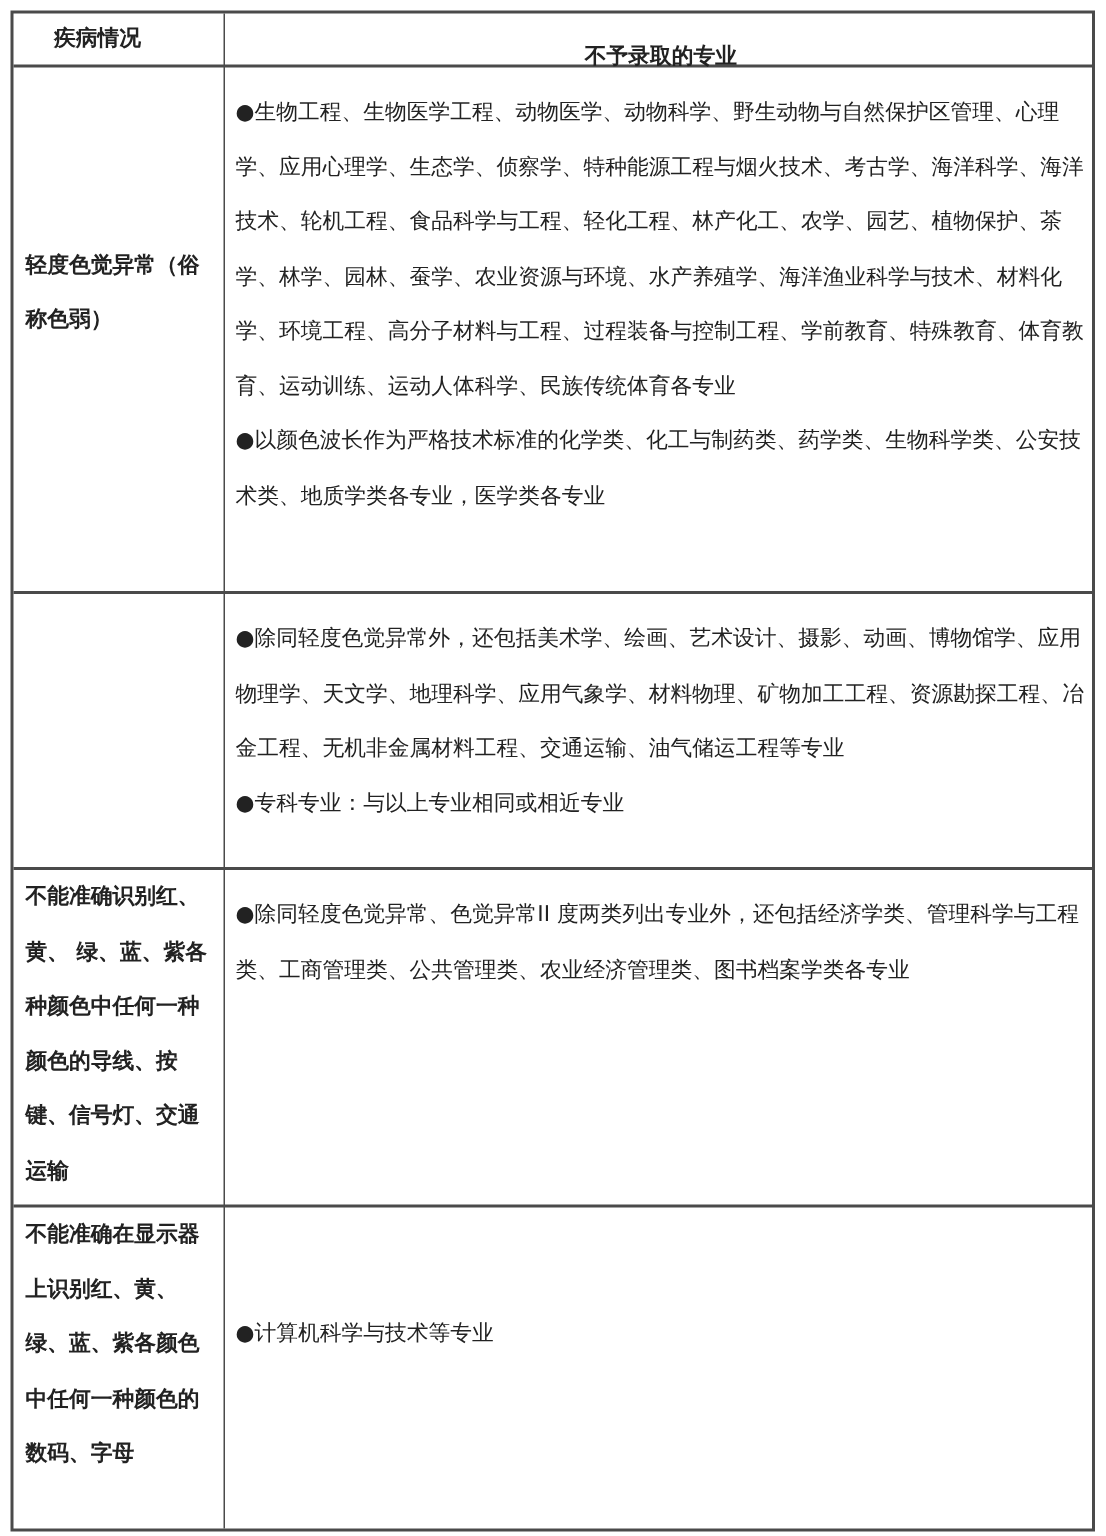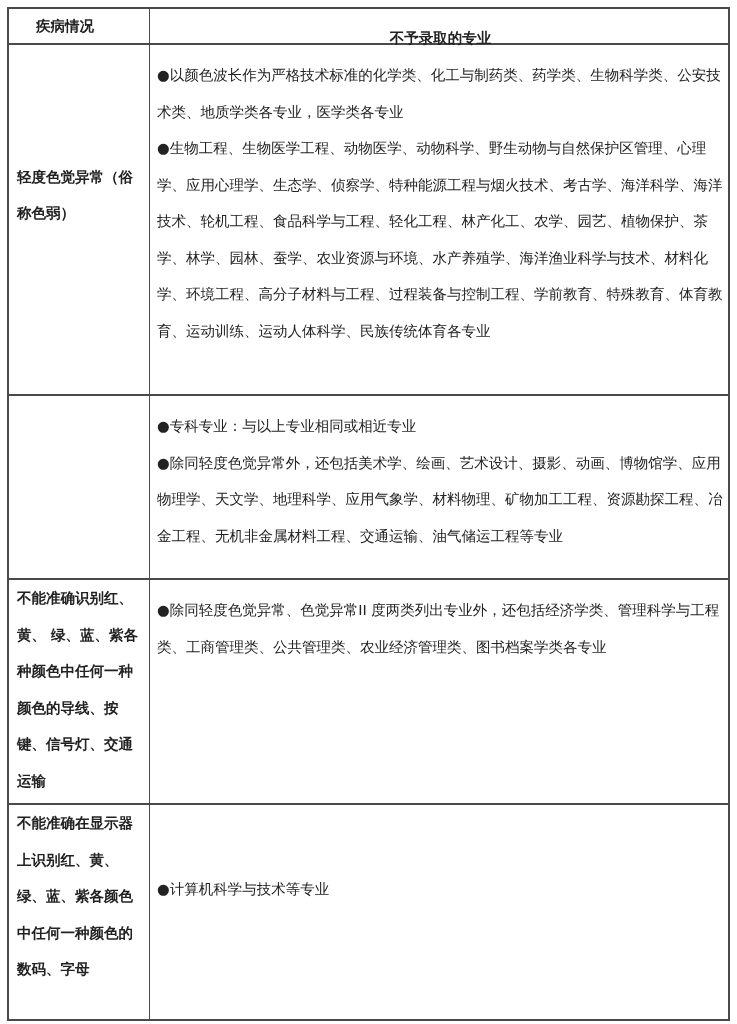--- a/index.html
+++ b/index.html
@@ -28,27 +28,27 @@
   <div class="hline" style="top:569px"></div>
   <div class="hline" style="top:794px"></div>
 
   <div class="cell c1 hdr" style="top:0;height:34px">疾病情况</div>
   <div class="cell c2 hdr" style="top:0;height:34px">不予录取的专业</div>
 
   <div class="cell c1 mid" style="top:36px;height:300px">
     <p>轻度色觉异常（俗称色弱）</p>
   </div>
   <div class="cell c2" style="top:36px;height:349px">
+    <p>●生物工程、生物医学工程、动物医学、动物科学、野生动物与自然保护区管理、心理学、应用心理学、生态学、侦察学、特种能源工程与烟火技术、考古学、海洋科学、海洋技术、轮机工程、食品科学与工程、轻化工程、林产化工、农学、园艺、植物保护、茶学、林学、园林、蚕学、农业资源与环境、水产养殖学、海洋渔业科学与技术、材料化学、环境工程、高分子材料与工程、过程装备与控制工程、学前教育、特殊教育、体育教育、运动训练、运动人体科学、民族传统体育各专业</p>
     <p>●以颜色波长作为严格技术标准的化学类、化工与制药类、药学类、生物科学类、公安技术类、地质学类各专业，医学类各专业</p>
-    <p>●生物工程、生物医学工程、动物医学、动物科学、野生动物与自然保护区管理、心理学、应用心理学、生态学、侦察学、特种能源工程与烟火技术、考古学、海洋科学、海洋技术、轮机工程、食品科学与工程、轻化工程、林产化工、农学、园艺、植物保护、茶学、林学、园林、蚕学、农业资源与环境、水产养殖学、海洋渔业科学与技术、材料化学、环境工程、高分子材料与工程、过程装备与控制工程、学前教育、特殊教育、体育教育、运动训练、运动人体科学、民族传统体育各专业</p>
   </div>
 
   <div class="cell c2" style="top:387px;height:182px">
+    <p>●除同轻度色觉异常外，还包括美术学、绘画、艺术设计、摄影、动画、博物馆学、应用物理学、天文学、地理科学、应用气象学、材料物理、矿物加工工程、资源勘探工程、冶金工程、无机非金属材料工程、交通运输、油气储运工程等专业</p>
     <p>●专科专业：与以上专业相同或相近专业</p>
-    <p>●除同轻度色觉异常外，还包括美术学、绘画、艺术设计、摄影、动画、博物馆学、应用物理学、天文学、地理科学、应用气象学、材料物理、矿物加工工程、资源勘探工程、冶金工程、无机非金属材料工程、交通运输、油气储运工程等专业</p>
   </div>
 
   <div class="cell c1" style="top:571px;height:223px">
     <p>不能准确识别红、黄、 绿、蓝、紫各种颜色中任何一种颜色的导线、按键、信号灯、交通运输</p>
   </div>
   <div class="cell c1" style="top:796px;height:214px">
     <p>不能准确在显示器上识别红、黄、绿、蓝、紫各颜色中任何一种颜色的数码、字母</p>
   </div>
 
   <div class="cell c2" style="top:571px;height:223px">

